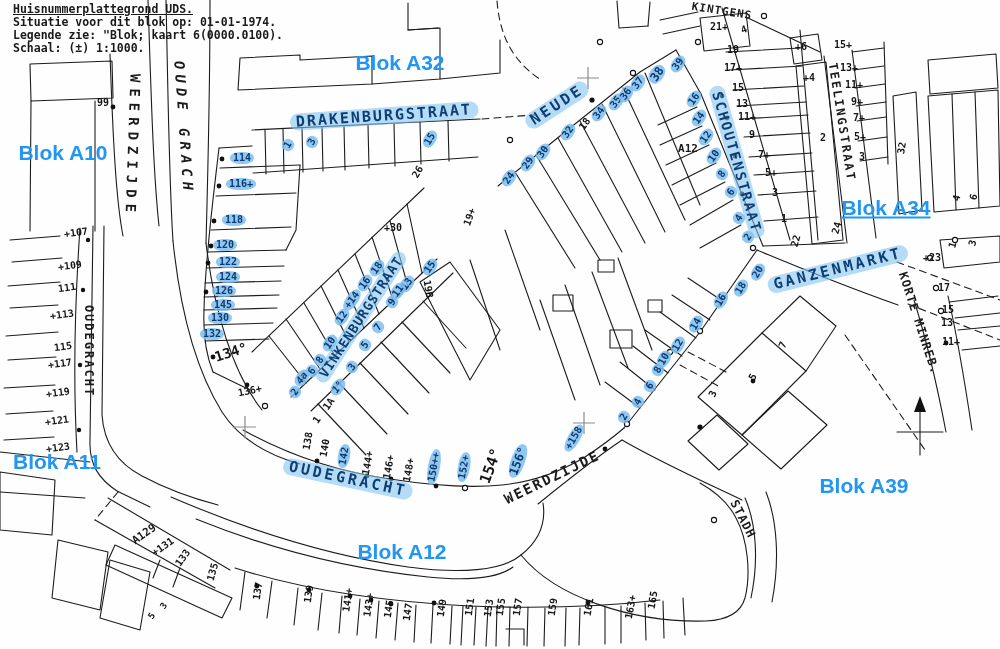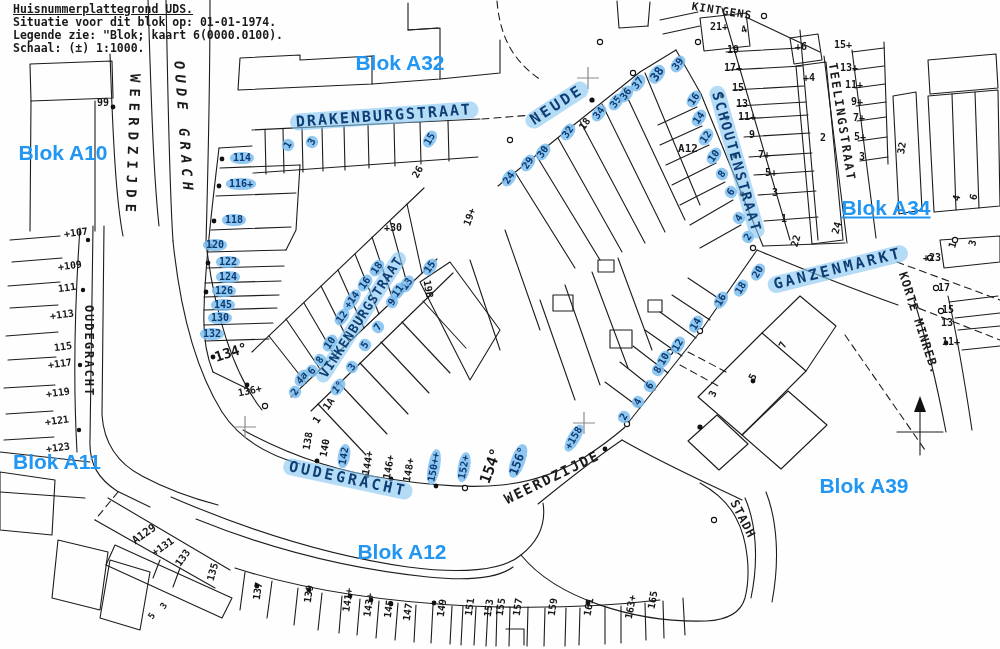--- a/index.html
+++ b/index.html
@@ -331,21 +331,21 @@
     <g>
       <path d="M920,396 L914,412 L926,412 Z" fill="#111" stroke="none"></path>
     </g>
   </svg>
 
   <div id="label-layer">
       <div class="hn" style="left: 103px; top: 103px; transform: translate(-50%, -50%) rotate(0deg);">99</div>
       <div class="hn hl" style="left: 242px; top: 158px; transform: translate(-50%, -50%) rotate(0deg);">114</div>
       <div class="hn hl" style="left: 241px; top: 184px; transform: translate(-50%, -50%) rotate(0deg);">116+</div>
       <div class="hn hl" style="left: 234px; top: 220px; transform: translate(-50%, -50%) rotate(0deg);">118</div>
-      <div class="hn hl" style="left: 215px; top: 245px; transform: translate(-50%, -50%) rotate(0deg);">120</div>
+      <div class="hn hl" style="left: 225px; top: 245px; transform: translate(-50%, -50%) rotate(0deg);">120</div>
       <div class="hn hl" style="left: 228px; top: 262px; transform: translate(-50%, -50%) rotate(0deg);">122</div>
       <div class="hn hl" style="left: 228px; top: 277px; transform: translate(-50%, -50%) rotate(0deg);">124</div>
       <div class="hn hl" style="left: 224px; top: 291px; transform: translate(-50%, -50%) rotate(0deg);">126</div>
       <div class="hn hl" style="left: 223px; top: 305px; transform: translate(-50%, -50%) rotate(0deg);">145</div>
       <div class="hn hl" style="left: 220px; top: 318px; transform: translate(-50%, -50%) rotate(0deg);">130</div>
       <div class="hn hl" style="left: 212px; top: 334px; transform: translate(-50%, -50%) rotate(0deg);">132</div>
       <div class="hn" style="font-size: 14px; left: 231px; top: 352px; transform: translate(-50%, -50%) rotate(-18deg);">134°</div>
       <div class="hn" style="left: 250px; top: 391px; transform: translate(-50%, -50%) rotate(-12deg);">136+</div>
       <div class="hn" style="left: 76px; top: 233px; transform: translate(-50%, -50%) rotate(-8deg);">+107</div>
       <div class="hn" style="left: 70px; top: 266px; transform: translate(-50%, -50%) rotate(-8deg);">+109</div>

